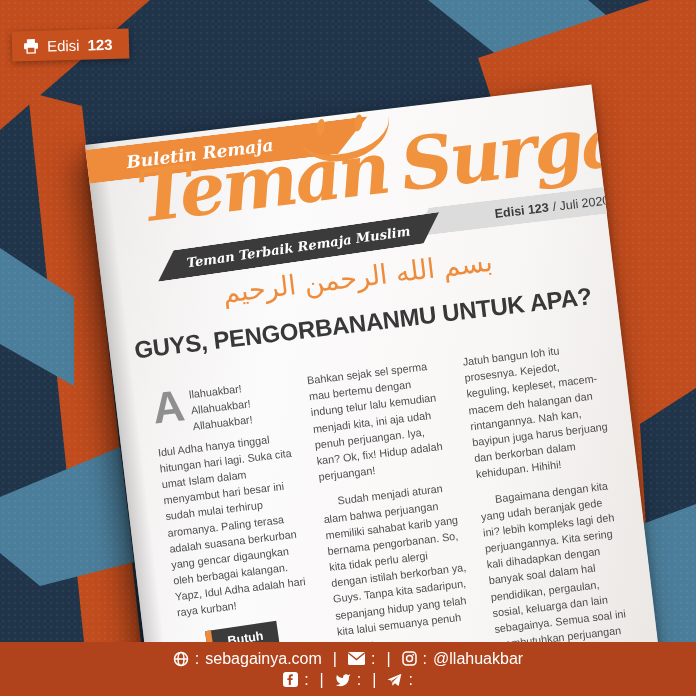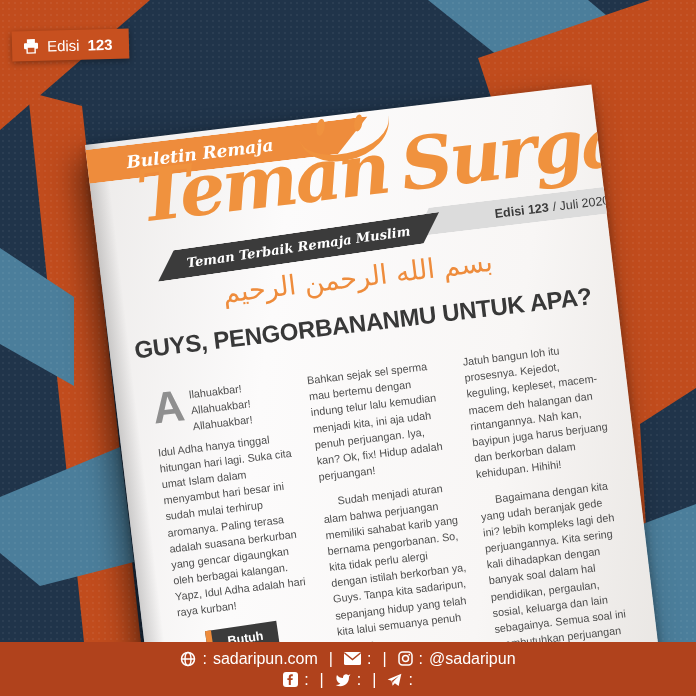--- a/index.html
+++ b/index.html
@@ -184,21 +184,21 @@
     <div class="frow">
       <span class="fitem">
         <span>
           <svg width="16" height="16" viewBox="0 0 16 16" fill="none" stroke="#ffffff" stroke-width="1.5">
             <circle cx="8" cy="8" r="6.5"></circle>
               <ellipse cx="8" cy="8" rx="3" ry="6.5"></ellipse>
               <line x1="1.5" y1="8" x2="14.5" y2="8"></line>
           </svg>
         </span>
         <span>:</span>
-        <span>sadaripun.com</span>
+        <span>sebagainya.com</span>
       </span>
       <span class="fsep">|</span>
       <span class="fitem">
         <span>
           <svg width="17" height="13" viewBox="0 0 17 13" fill="#ffffff">
             <rect x="0" y="0" width="17" height="13" rx="1.5"></rect>
             <path d="M0.5 1 L8.5 7.5 L16.5 1" fill="none" stroke="#b0421c" stroke-width="1.5"></path>
           </svg>
         </span>
         <span>:</span>
@@ -206,21 +206,21 @@
       <span class="fsep">|</span>
       <span class="fitem">
         <span>
           <svg width="15" height="15" viewBox="0 0 15 15" fill="none" stroke="#ffffff" stroke-width="1.5">
             <rect x="1" y="1" width="13" height="13" rx="3.5"></rect>
               <circle cx="7.5" cy="7.5" r="3"></circle>
               <circle cx="11.3" cy="3.7" r="0.9" fill="#ffffff" stroke="none"></circle>
           </svg>
         </span>
         <span>:</span>
-        <span>@sadaripun</span>
+        <span>@llahuakbar</span>
       </span>
     </div>
 
     <div class="frow">
       <span class="fitem">
         <span>
           <svg width="15" height="15" viewBox="0 0 15 15">
             <rect x="0" y="0" width="15" height="15" rx="3" fill="#ffffff"></rect>
             <path d="M9.8 4.2 H8.6 c-.5 0-.8.3-.8.8 v1.2 h2 l-.3 1.9 H7.8 V13 H5.8 V8.1 H4.4 V6.2 h1.4 V4.8 c0-1.6 1-2.6 2.5-2.6 h1.5 z" fill="#b0421c"></path>
           </svg>

